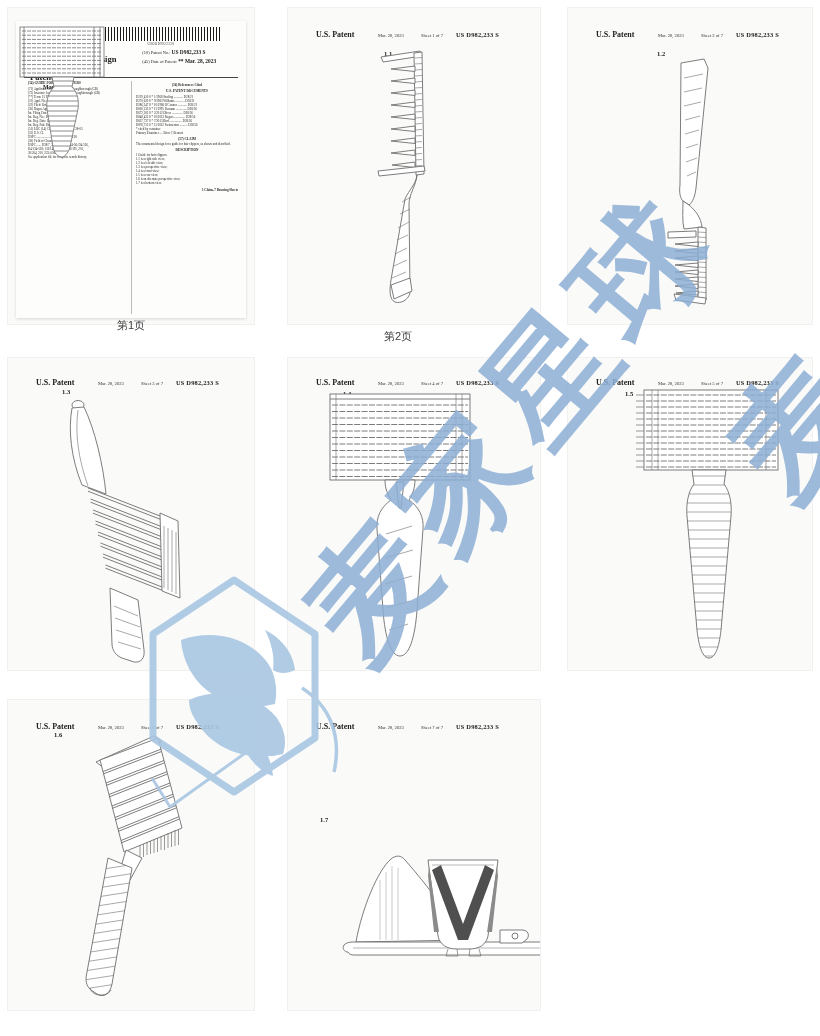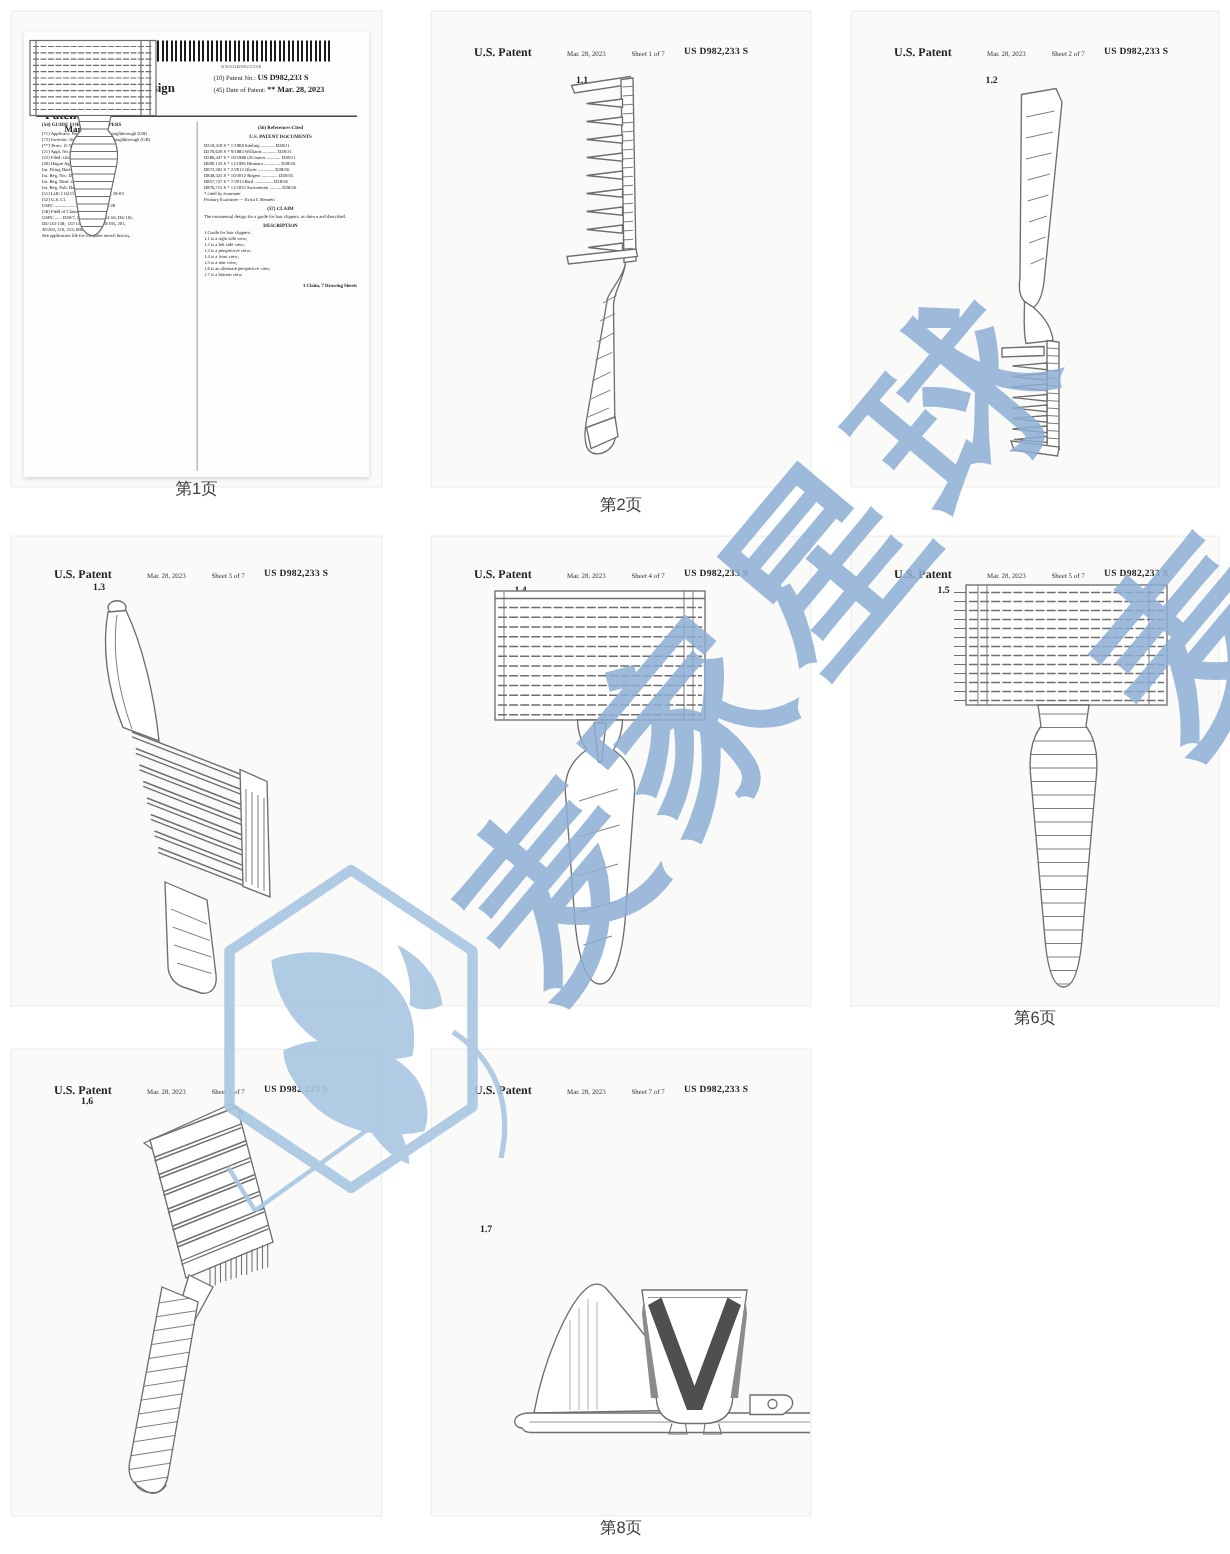--- a/index.html
+++ b/index.html
@@ -293,23 +293,21 @@
         <path stroke="none" fill="#4f4f4f" d="M144 170 L170 240 L180 240 L206 170 L197 165 L175 224 L153 165 Z"></path>
         <path stroke="none" fill="#8b8b8b" d="M141 166 L151 232 L146 232 L140 176 Z M209 166 L199 232 L204 232 L210 176 Z"></path>
         <path stroke-width="0.7" d="M160 249 L158 256 H170 L169 249 M182 249 L181 256 H193 L191 249"></path>
         <path fill="#fff" d="M212 230 L234 230 C240 230 242 235 239 239 L234 243 L212 243 Z"></path>
         <circle cx="227" cy="236" r="3"></circle>
       </g>
     </svg>
   </div>
 
   <div class="caption" style="left:8px;top:318px;width:246px">第1页</div>
-  <div class="caption" style="left:288px;top:329px;width:252px">第2页</div>
-  <div class="caption" style="left:568px;top:671px;width:244px">第6页</div>
-  <div class="caption" style="left:288px;top:1011px;width:252px">第8页</div>
+  <div class="caption" style="left:272px;top:329px;width:252px">第2页</div>
 
   <svg class="wm-svg wm" width="820" height="1036" viewBox="0 0 820 1036">
     <g opacity="0.9">
       <g transform="translate(137,578)">
         <polygon points="97,2 178,56 178,160 97,214 16,160 16,56" fill="none" stroke="#a9c6e2" stroke-width="7" stroke-linejoin="round"></polygon>
         <path fill="#a9c6e2" d="M128 52 C144 60 156 74 158 92 C150 96 142 96 136 92 C138 78 134 64 128 52 Z"></path>
         <path fill="#a9c6e2" d="M44 62 C76 50 112 60 130 84 C138 95 141 110 138 126 C106 134 74 122 58 100 C50 89 45 76 44 62 Z"></path>
         <path fill="#a9c6e2" d="M52 122 C84 108 120 116 140 140 C148 152 150 164 146 176 C112 184 80 172 64 150 C56 139 52 132 52 122 Z"></path>
         <path fill="#a9c6e2" d="M104 150 C122 160 134 176 136 198 C128 196 118 188 110 176 C104 166 102 158 104 150 Z"></path>
       </g>

